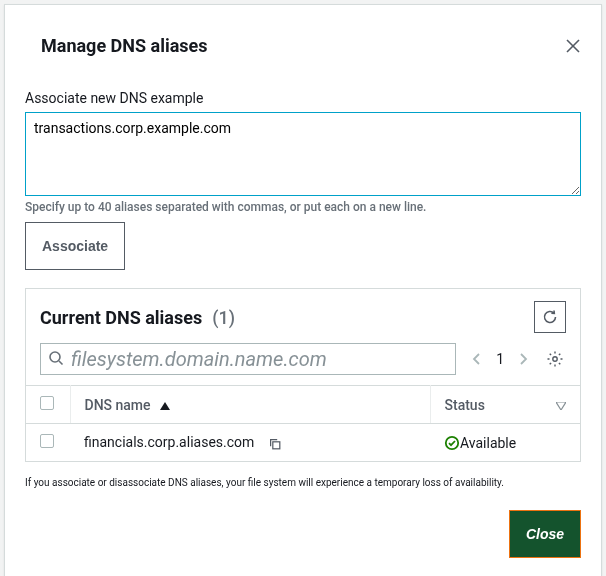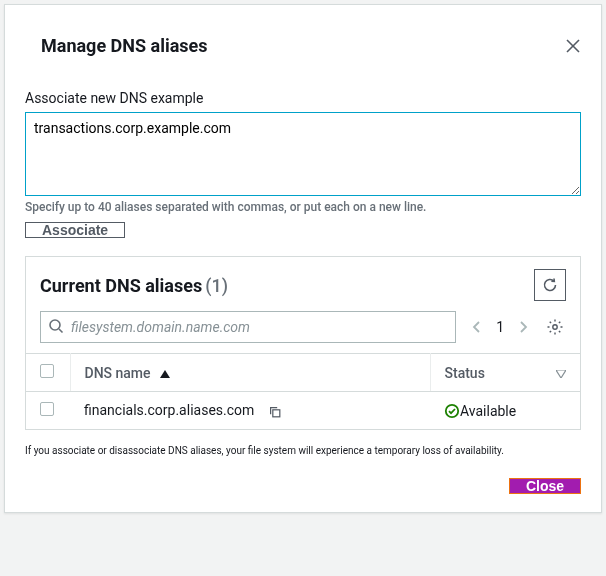--- a/index.html
+++ b/index.html
@@ -57,51 +57,52 @@
   .hint{
     font-size:12px;
     color:#687078;
     margin:4px 0 8px 0;
     font-weight:500;
   }
   .btn{
     display:inline-flex;
     align-items:center;
     justify-content:center;
-    height:16px;
+    height:48px;
     padding:0 16px;
     background:#fff;
     border:1px solid #545b64;
     font-weight:700;
     font-size:14px;
     color:#545b64;
     cursor:pointer;
     border-radius:0;
   }
   .btn-sm{height:30px;padding:0 12px;}
   .btn-primary{
-    background:#a21caf;
+    background:#14532d;
     border-color:#ec7211;
     color:#fff;
+    font-style:italic;
   }
   .btn-disabled{
     color:#aab7b8;
     border-color:#d5dbdb;
     pointer-events:none;
   }
   .panel{
     margin:18px 20px 0 20px;
     border:1px solid #d5dbdb;
     background:#fff;
   }
   .panel-header{
     display:flex;
     align-items:center;
     padding:12px 14px 10px 14px;
-    gap:3px;
+    gap:10px;
   }
   .panel-title{
     font-size:18px;
     font-weight:700;
     margin:0;
   }
   .counter{
     color:#687078;
     font-weight:500;
     font-size:18px;
@@ -128,21 +129,21 @@
   .search-wrap svg{
     position:absolute;
     left:8px;top:7px;
     color:#687078;
   }
   .search-input{
     width:100%;
     height:32px;
     padding:4px 8px 4px 30px;
     border:1px solid #aab7b8;
-    font-size:14px;
+    font-size:20px;
     color:#15803d;
     font-family:inherit;
   }
   .search-input::placeholder{color:#879196;font-style:italic;}
   .pager{
     display:flex;align-items:center;gap:10px;
   }
   .pager-btn{
     width:18px;height:18px;
     display:flex;align-items:center;justify-content:center;

